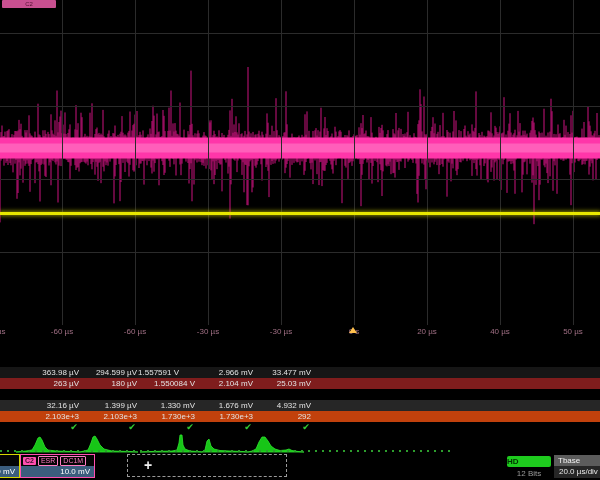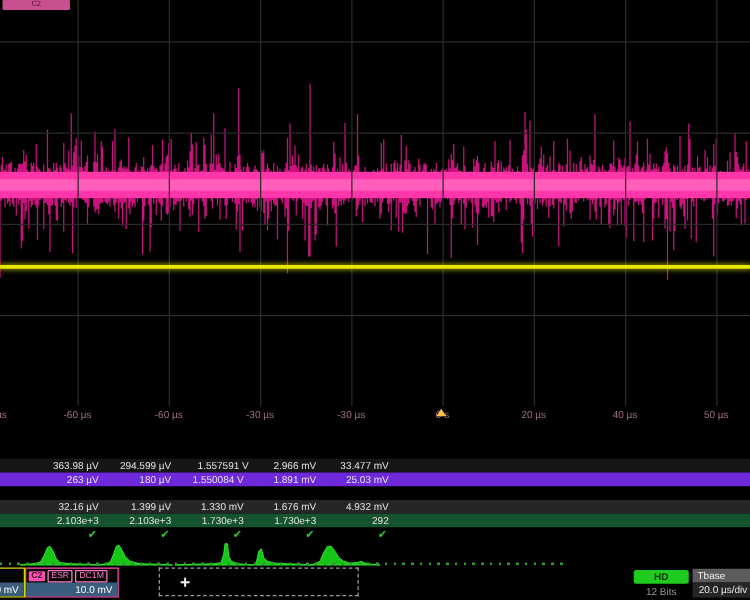--- a/index.html
+++ b/index.html
@@ -35,21 +35,21 @@
   .chbox{position:absolute;top:1px;height:22px;border:1px solid;background:#050505;}
   .chrow{height:11px;display:flex;align-items:center;gap:2px;padding:0 2px;}
   .tag{font-size:7px;line-height:8px;padding:0 2px;border-radius:1px;white-space:nowrap;}
   .tag.solid{font-weight:bold;}
   .tag.outline{border:1px solid;}
   .vdiv{height:11px;background:#3b5d7d;color:#fff;font-size:8px;line-height:11px;
        text-align:right;padding-right:4px;}
   #addbox{position:absolute;left:127px;top:1px;width:158px;height:21px;border:1px dashed #9a9a9a;}
   #addbox span{position:absolute;left:16px;top:2px;font-size:14px;color:#f0f0f0;font-weight:bold;}
   #hdbadge{position:absolute;left:507px;top:3px;width:44px;height:11px;background:#1ecb1e;
-       border-radius:2px;color:#003300;font-size:8px;font-weight:bold;text-align:center;line-height:11px;}
+       border-radius:2px;color:#003300;font-size:8px;font-weight:bold;text-align:left;line-height:11px;}
   #bits{position:absolute;left:507px;top:16px;width:44px;text-align:center;font-size:8px;color:#9a9a9a;}
   #tbase{position:absolute;left:554px;top:2px;width:90px;height:24px;}
   #tbase .t1{height:11px;background:#5c5c5c;color:#f2f2f2;font-size:8px;line-height:11px;padding-left:4px;}
   #tbase .t2{height:12px;background:#262626;color:#e8e8e8;font-size:8px;line-height:12px;padding-left:5px;}
 </style>
 </head>
 <body>
 
 <div id="grid"><div class="gh" style="top: 252px;"></div><div class="gh" style="top: 179px;"></div><div class="gh" style="top: 106px;"></div><div class="gh" style="top: 33px;"></div><div class="gv" style="left: 573px;"></div><div class="gv" style="left: 500px;"></div><div class="gv" style="left: 427px;"></div><div class="gv" style="left: 354px;"></div><div class="gv" style="left: 281px;"></div><div class="gv" style="left: 208px;"></div><div class="gv" style="left: 135px;"></div><div class="gv" style="left: 62px;"></div>
   <svg id="wavesvg" width="600" height="325">
@@ -72,39 +72,39 @@
   <span class="xl" style="left:478px">40 µs</span>
   <span class="xl" style="left:551px">50 µs</span>
   <div id="trigmark"></div>
 </div>
 
 <div id="mtable">
 
   <div class="mrow" style="top:24px;background:#161616">
     <span class="cell vc" style="left:26px;width:56px">363.98 µV</span>
     <span class="cell vc" style="left:84px;width:56px">294.599 µV</span>
-    <span class="cell vc" style="left:146px;width:56px">1.557591 V</span>
+    <span class="cell vc" style="left:126px;width:56px">1.557591 V</span>
     <span class="cell vc" style="left:200px;width:56px">2.966 mV</span>
     <span class="cell vc" style="left:258px;width:56px">33.477 mV</span>
   </div>
-  <div class="mrow" style="top:35px;background:#6d28d9">
+  <div class="mrow" style="top:35px;background:#7f1d1d">
     <span class="cell vc" style="left:26px;width:56px">263 µV</span>
     <span class="cell vc" style="left:84px;width:56px">180 µV</span>
     <span class="cell vc" style="left:142px;width:56px">1.550084 V</span>
-    <span class="cell vc" style="left:200px;width:56px">1.891 mV</span>
+    <span class="cell vc" style="left:200px;width:56px">2.104 mV</span>
     <span class="cell vc" style="left:258px;width:56px">25.03 mV</span>
   </div>
   <div class="mrow" style="top:57px;background:#262626">
     <span class="cell vc" style="left:26px;width:56px">32.16 µV</span>
     <span class="cell vc" style="left:84px;width:56px">1.399 µV</span>
     <span class="cell vc" style="left:142px;width:56px">1.330 mV</span>
     <span class="cell vc" style="left:200px;width:56px">1.676 mV</span>
     <span class="cell vc" style="left:258px;width:56px">4.932 mV</span>
   </div>
-  <div class="mrow" style="top:68px;background:#14532d">
+  <div class="mrow" style="top:68px;background:#c2410c">
     <span class="cell vc" style="left:26px;width:56px">2.103e+3</span>
     <span class="cell vc" style="left:84px;width:56px">2.103e+3</span>
     <span class="cell vc" style="left:142px;width:56px">1.730e+3</span>
     <span class="cell vc" style="left:200px;width:56px">1.730e+3</span>
     <span class="cell vc" style="left:258px;width:56px">292</span>
   </div>
   <div class="mrow" style="top:79px;background:#000">
     <span class="chk" style="left:68px">✔</span>
     <span class="chk" style="left:126px">✔</span>
     <span class="chk" style="left:184px">✔</span>

